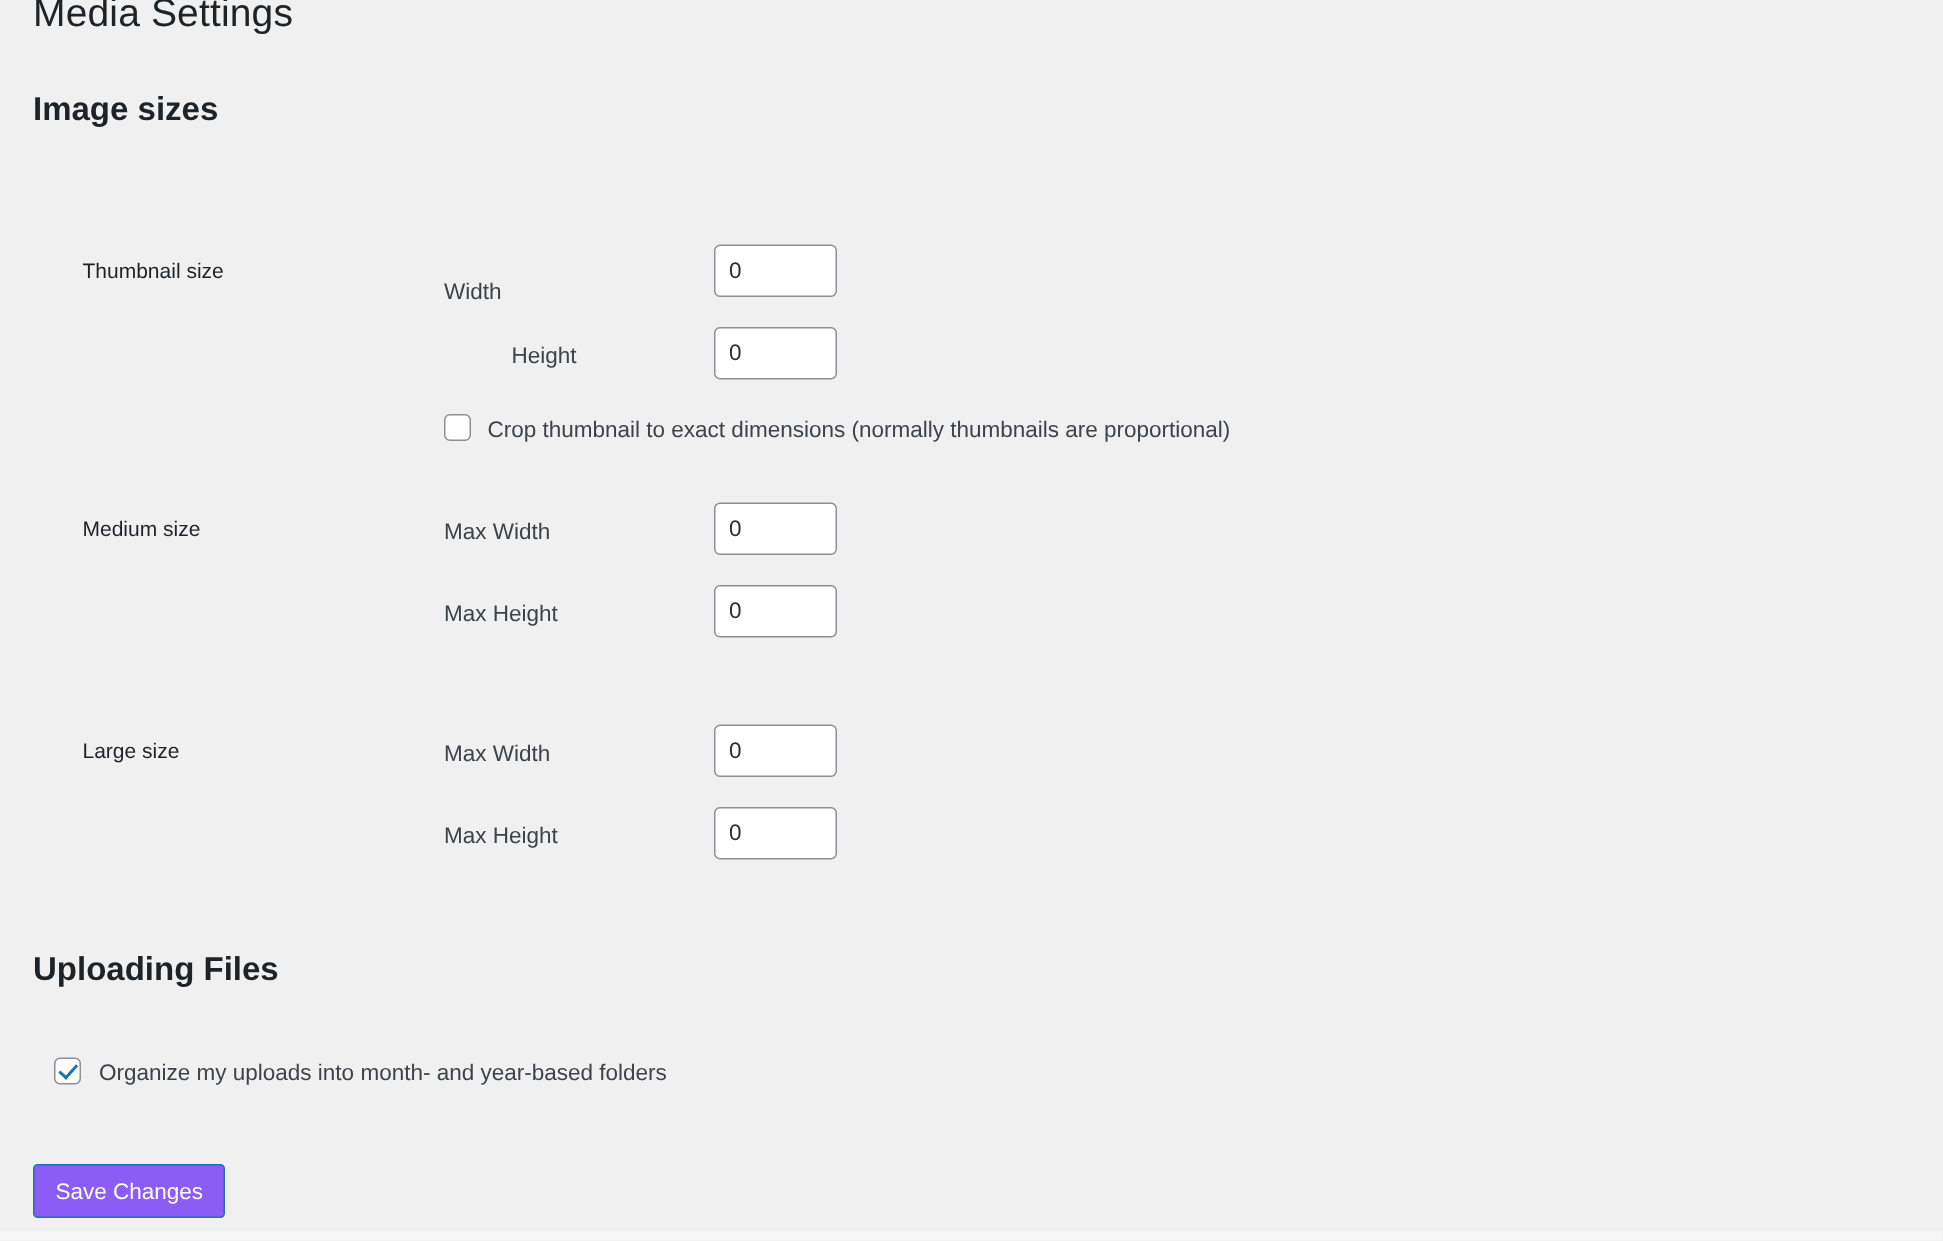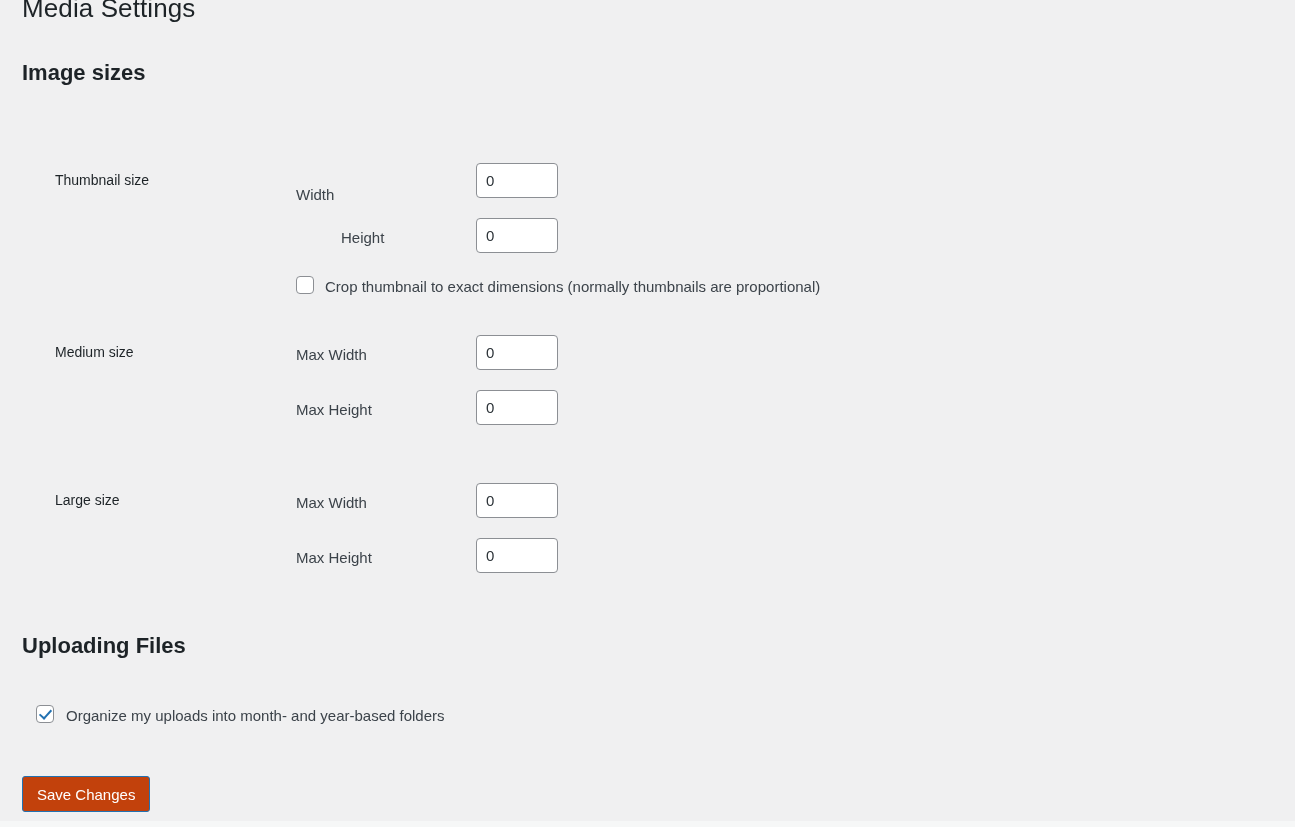--- a/index.html
+++ b/index.html
@@ -137,21 +137,21 @@
   #row-crop { left: 296px; top: 276px; }
   #row-uploads { left: 10px; top: 705px; margin-left: 26px; }
   #row-uploads .cb-label { margin-left: 12px; }
 
   .save-button {
     position: absolute;
     left: 22px;
     top: 776px;
     height: 36px;
     padding: 0 14px;
-    background: #c2410c;
+    background: #8b5cf6;
     border: 1px solid #2271b1;
     border-radius: 3px;
     color: #ffffff;
     font-family: "Liberation Sans", sans-serif;
     font-size: 15px;
     line-height: 1;
     cursor: pointer;
     white-space: nowrap;
   }
 

